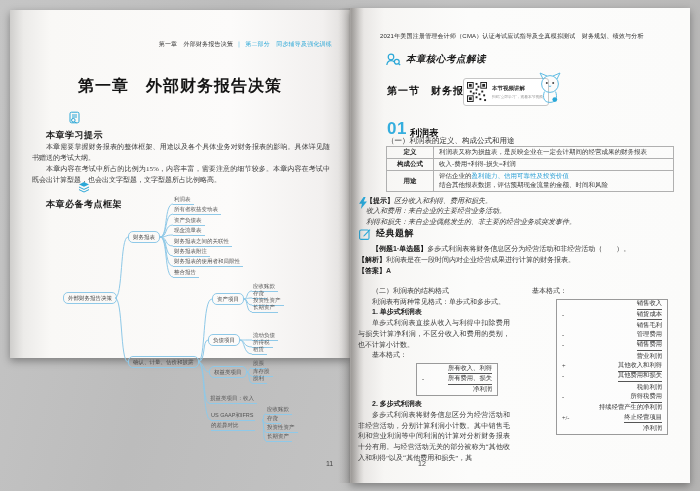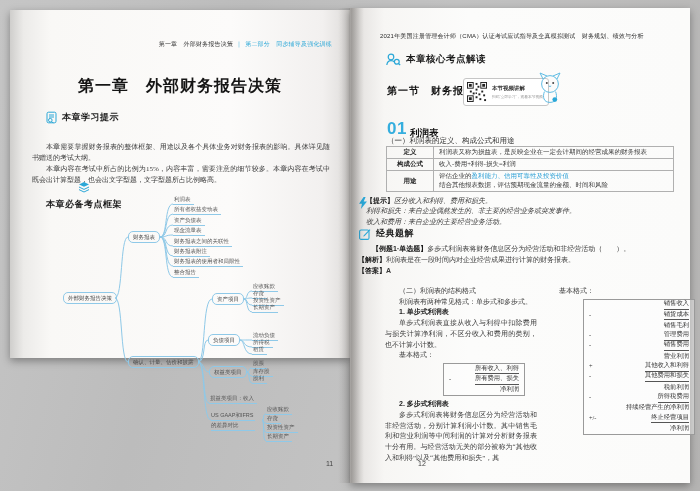--- a/index.html
+++ b/index.html
@@ -34,21 +34,21 @@
   
   .mindmap{top:186px;left:20px;width:308px;height:264px;}
   .mm-box{position:absolute;border:1px solid #8fc9e8;border-radius:5px;padding:2px 4px;
     font-size:5.5px;line-height:6px;color:#4a4a4a;white-space:nowrap;}
   .mm-leaf{position:absolute;font-size:5.5px;line-height:7px;color:#555;white-space:nowrap;
     padding:0 3px 1px 1px;border-bottom:1px solid #8fc9e8;}
   .mm-ml{display:block;border-bottom:1px solid #8fc9e8;padding:0 2px 1px 0;}
   .lp-num{top:450px;left:316px;font-size:7px;color:#444;}
   
   .rp-header{top:24px;left:30px;font-size:6px;color:#2b2b2b;letter-spacing:.2px;white-space:nowrap;}
-  .rp-core{top:45px;left:36px;}
+  .rp-core{top:45px;left:36px;font-style:italic;}
   .rp-core .lbl{font-size:9.5px;}
   .rp-sec{top:76px;left:37px;font-size:10px;font-weight:700;color:#111;letter-spacing:1px;}
   .qr-box{top:70px;left:113px;width:84px;height:26px;border:1px solid #c6c6c6;border-radius:3px;background:#fff;}
   .qr-box .vt{position:absolute;left:28px;top:6px;font-size:5.5px;font-weight:700;color:#333;white-space:nowrap;}
   .qr-box .vs{position:absolute;left:28px;top:15px;font-size:6px;color:#9a9a9a;transform:scale(.62);transform-origin:0 0;white-space:nowrap;}
   .topic-num{top:111px;left:37px;font-size:17px;font-weight:700;color:#35aede;letter-spacing:.5px;}
   .topic-title{top:119px;left:60px;font-size:9.5px;font-weight:700;color:#111;}
   .sub1{top:128px;left:22px;width:300px;font-size:7.5px;color:#333;text-indent:2em;}
   table.def{position:absolute;top:138px;left:36px;width:288px;border-collapse:collapse;}
   table.def td{border:1px solid #b0b0b0;font-size:6.5px;color:#3a3a3a;padding:1px 5px;}
@@ -59,21 +59,21 @@
   .tip .tag{font-weight:700;font-style:normal;font-family:"Liberation Sans",sans-serif;color:#222;}
   .tip-rows{margin-left:8px;}
   .classic{top:219px;left:9px;}
   .example{top:236px;left:8px;width:312px;font-size:7px;line-height:9.8px;color:#3a3a3a;}
   .example .tag{font-weight:700;font-family:"Liberation Sans",sans-serif;color:#1a1a1a;}
   .example .q{text-indent:2em;margin:0;}
   .example .opts{margin:0 0 0 18px;}
   .example .opts span{display:inline-block;}
   .opt-a{width:66px;} .opt-b{width:48px;} .opt-c{width:67px;}
   .example p{margin:0;}
-  .col{position:absolute;top:278px;width:152px;font-size:7px;line-height:10.7px;color:#3a3a3a;text-align:justify;margin-left:27px;}
+  .col{position:absolute;top:278px;width:152px;font-size:7px;line-height:10.7px;color:#3a3a3a;text-align:justify;}
   .col p{margin:0;text-indent:2em;}
   .col p.noind{text-indent:0;}
   .col-l{left:8px;} .col-r{left:168px;}
   .hd2{font-family:"Liberation Sans",sans-serif;font-weight:700;color:#222;}
   .stbox{border:1px solid #9a9a9a;background:rgba(255,255,255,.4);}
   .stbox .row{display:flex;justify-content:space-between;align-items:flex-end;padding:0 5px;
     font-size:6.3px;font-family:"Liberation Serif","DejaVu Serif",serif;color:#333;}
   .stbox .lbl2{text-align:right;}
   .stbox .u{border-bottom:1px solid #555;}
   .box1{margin:2px 0 3px 58px;width:80px;}
@@ -89,21 +89,21 @@
 <div class="book">
 
   <div class="page page-left">
 
     <div class="abs lp-header">
       <span>第一章　外部财务报告决策</span><span class="div">｜</span><span class="part">第二部分　同步辅导及强化训练</span>
     </div>
 
     <div class="abs lp-title">第一章　外部财务报告决策</div>
 
-    <div class="abs sec-head" style="left:36px;top:101px;">
+    <div class="abs sec-head" style="left:36px;top:101px;flex-direction:column;">
       <span>
         <svg width="11" height="13" viewBox="0 0 11 13" fill="none" stroke="#2aa7d7" stroke-width="1">
           <rect x="1" y="1.2" width="9" height="10.6" rx="1.5"></rect>
           <line x1="3" y1="4" x2="8" y2="4"></line>
             <line x1="3" y1="6" x2="8" y2="6"></line>
           <circle cx="4.3" cy="9.2" r="1.8"></circle>
             <line x1="5.6" y1="10.5" x2="7.2" y2="12"></line>
         </svg>
       </span>
       <span class="lbl">本章学习提示</span>
@@ -295,22 +295,22 @@
       </table>
 
     <div class="abs tip serif">
       <span class="abs" style="left:1px;top:1px;">
         <svg width="8" height="12" viewBox="0 0 8 12">
             <polygon points="4.6,0 0,6.8 2.9,6.8 1.9,12 8,4.4 4.7,4.4 6.6,0" fill="#2aa7d7"></polygon>
           </svg>
       </span>
       <div class="tip-rows">
         <div><span class="tag">【提示】</span><span>区分收入和利得、费用和损失。</span></div>
+        <div>收入和费用：来自企业的主要经营业务活动。</div>
         <div>利得和损失：来自企业偶然发生的、非主要的经营业务或突发事件。</div>
-        <div>收入和费用：来自企业的主要经营业务活动。</div>
       </div>
     </div>
 
     <div class="abs sec-head classic">
       <span>
         <svg width="12" height="12" viewBox="0 0 12 12" fill="none" stroke="#2aa7d7" stroke-width="1.1">
           <rect x="0.6" y="2" width="9.4" height="9.4" rx="1.5"></rect>
           <path d="M4.6,7.4 L10.6,1.2 L11.4,2 L5.4,8.2 L4.2,8.6 Z" fill="#2aa7d7" stroke="none"></path>
         </svg>
       </span>

